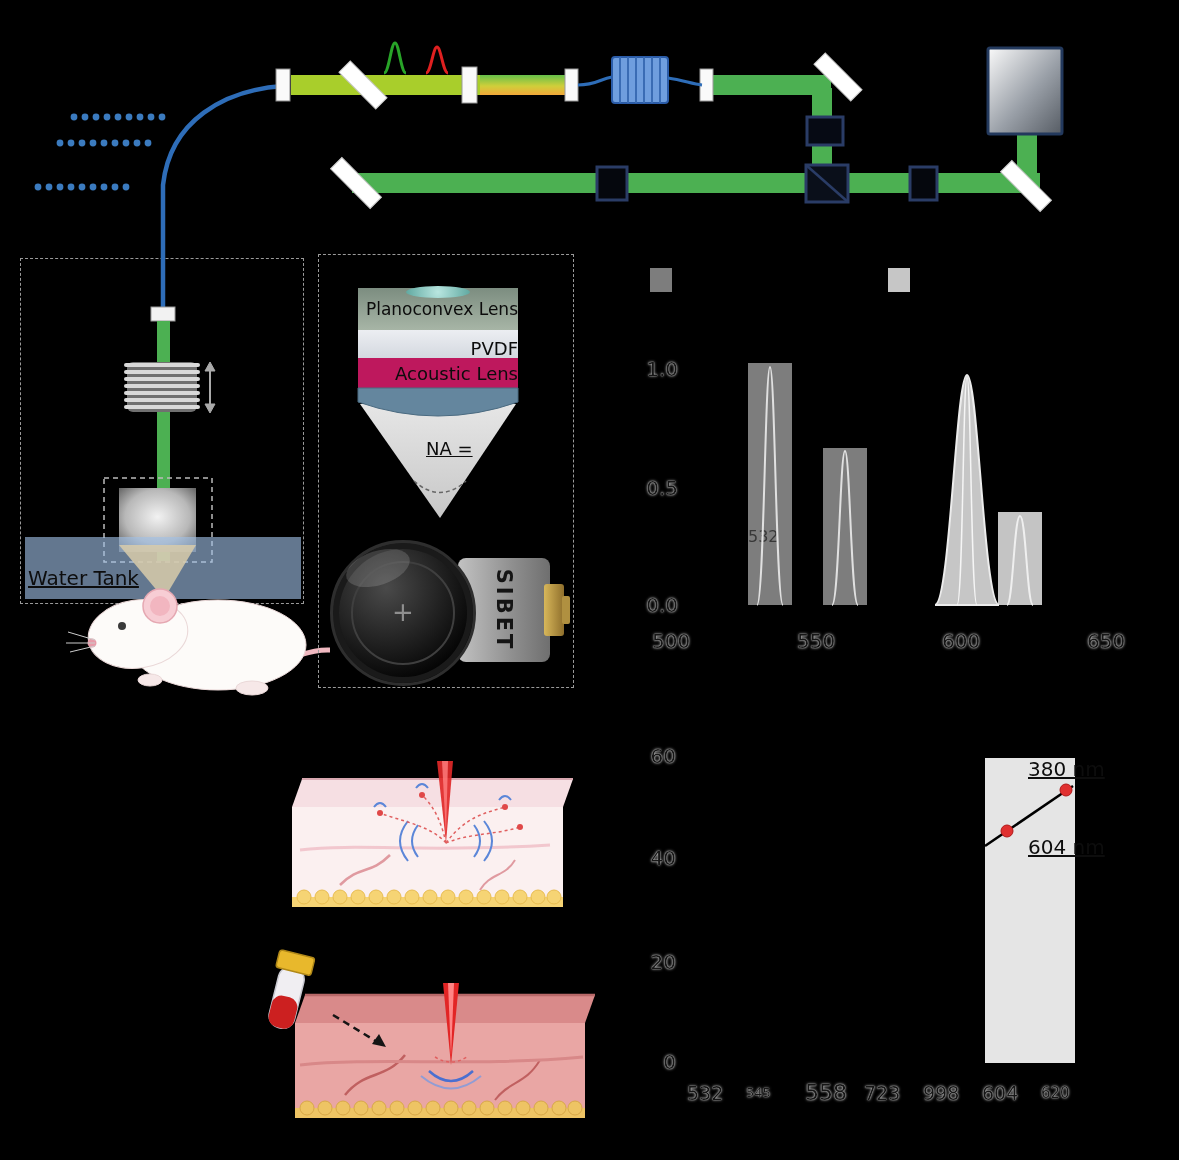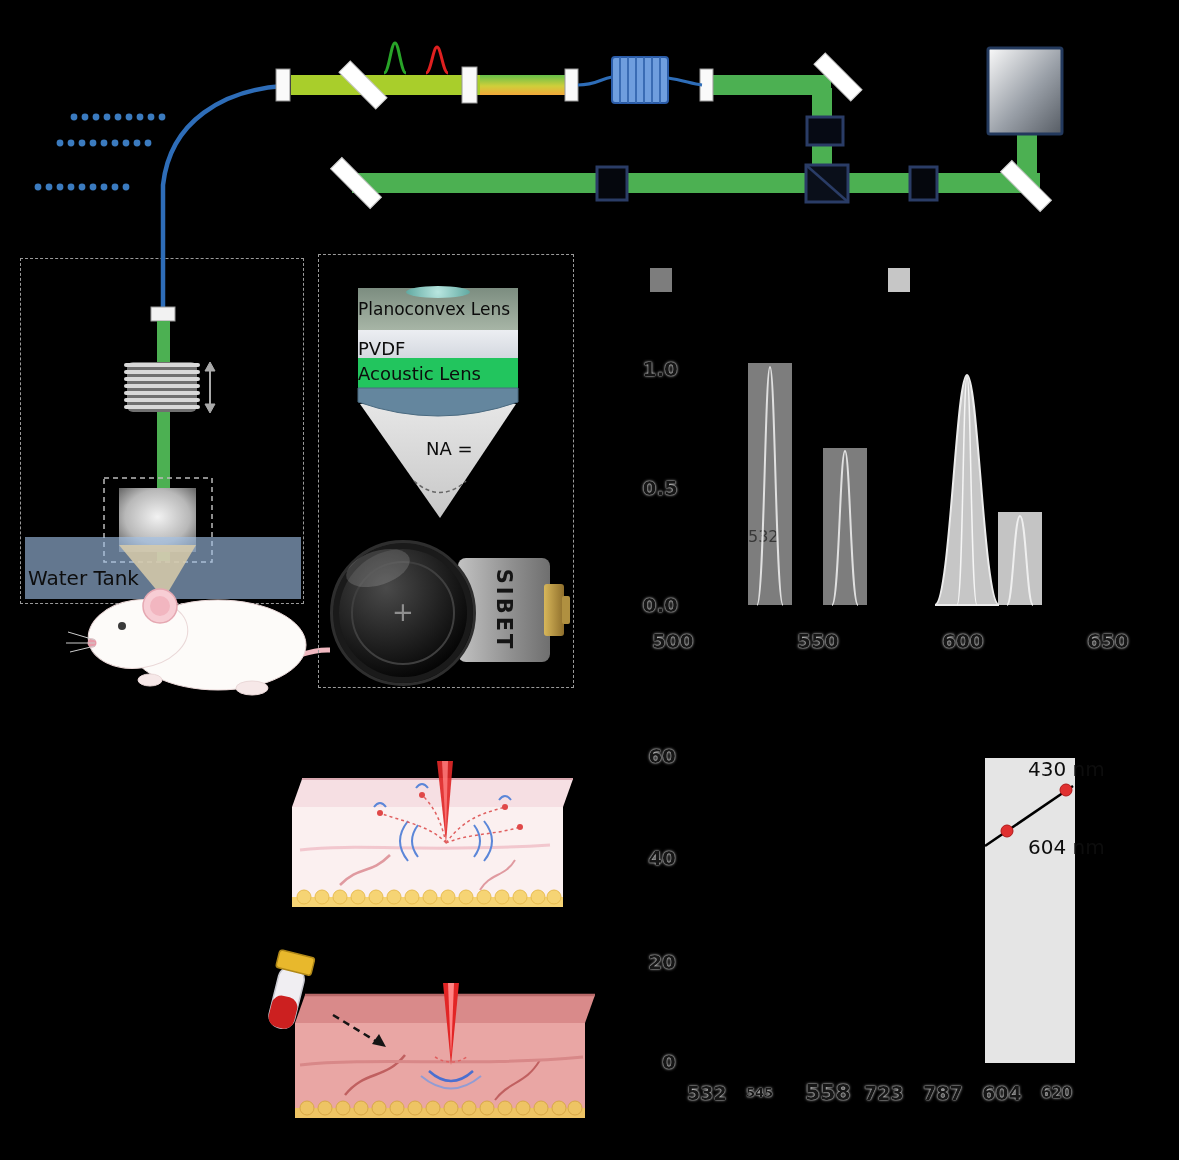--- a/index.html
+++ b/index.html
@@ -1,26 +1,26 @@
 <!DOCTYPE html>
 <html><head>
 <meta charset="utf-8">
 <style>
   html,body{margin:0;padding:0;background:#000;}
   #fig{position:relative;width:1179px;height:1160px;background:#000;overflow:hidden;
        font-family:"DejaVu Sans",sans-serif;}
   .abs{position:absolute;}
   .dashbox{position:absolute;border:1.6px dashed #9a9a9a;background:transparent;}
-  .ghost{position:absolute;font-weight:700;color:#161616;
+  .ghost{position:absolute;font-weight:400;color:#161616;
          text-shadow:0 0 3px rgba(255,255,255,.85),0 0 1px rgba(255,255,255,.95);
          font-size:20px;line-height:22px;}
   .right{text-align:right;}
   .center{text-align:left;}
-  .blacktext{position:absolute;color:#0d0d0d;}
-  .layer{position:absolute;left:358px;width:160px;display:flex;align-items:center;justify-content:flex-start;
+  .blacktext{position:absolute;color:#0d0d0d;text-decoration:underline;}
+  .layer{position:absolute;left:358px;width:160px;display:flex;align-items:center;justify-content:flex-end;
          color:#0c0c0c;font-size:17px;}
   .bar{position:absolute;}
   .legendsq{position:absolute;width:22px;height:24px;}
   #cam-cross{position:absolute;left:50%;top:50%;transform:translate(-50%,-54%);color:#8f8f8f;font-size:26px;}
 </style>
 </head>
 <body>
 
 <div id="fig">
 
@@ -168,21 +168,21 @@
 
   <div class="dashbox" style="left:318px;top:254px;width:254px;height:432px"></div>
 
   <div class="layer" style="top:288px;height:42px;background:linear-gradient(180deg,#7c8d80,#a7b5a6)">
     <div class="abs" style="left:48px;top:-2px;width:64px;height:12px;border-radius:50%;background:radial-gradient(circle,#b9e6e0,#5fa8a0)"></div>
     <span>Planoconvex Lens</span>
   </div>
   <div class="layer" style="top:330px;height:36px;background:linear-gradient(180deg,#eceef2,#cdd2da);font-size:18px">
     <span>PVDF</span>
   </div>
-  <div class="layer" style="top:358px;height:30px;background:#22c55e;font-size:18px">
+  <div class="layer" style="top:358px;height:30px;background:#be185d;font-size:18px">
     <span>Acoustic Lens</span>
   </div>
 
   <svg class="abs" style="left:352px;top:386px" width="176" height="140">
     <defs>
       <linearGradient id="coneGrad" x1="0" y1="0" x2="0" y2="1">
         <stop offset="0" stop-color="#e6e6e6"></stop>
           <stop offset="1" stop-color="#c7c7c7"></stop>
       </linearGradient>
     </defs>
@@ -339,25 +339,25 @@
     <span class="ghost right" style="left:0;top:112px;width:46px">40</span>
     <span class="ghost right" style="left:0;top:216px;width:46px">20</span>
     <span class="ghost right" style="left:0;top:316px;width:46px">0</span>
 
     <svg class="abs" style="left:0;top:0" width="549" height="380">
       <path d="M355,111 L443,51" stroke="#000" stroke-width="2.5" fill="none"></path>
       <circle cx="377" cy="96" r="6" fill="#e03030" stroke="#b01818"></circle>
       <circle cx="436" cy="55" r="6" fill="#e03030" stroke="#b01818"></circle>
     </svg>
 
-    <span class="blacktext" style="left:398px;top:22px;font-size:20px">430 nm</span>
+    <span class="blacktext" style="left:398px;top:22px;font-size:20px">380 nm</span>
     <span class="blacktext" style="left:398px;top:100px;font-size:20px">604 nm</span>
 
     <span class="ghost center" style="left:57px;top:347px;width:50px;font-size:19px">532</span>
     <span class="ghost center" style="left:116px;top:347px;width:50px;font-size:13px">545</span>
     <span class="ghost center" style="left:175px;top:347px;width:50px;font-size:22px">558</span>
     <span class="ghost center" style="left:234px;top:347px;width:50px;font-size:19px">723</span>
-    <span class="ghost center" style="left:293px;top:347px;width:50px;font-size:19px">787</span>
+    <span class="ghost center" style="left:293px;top:347px;width:50px;font-size:19px">998</span>
     <span class="ghost center" style="left:352px;top:347px;width:50px;font-size:19px">604</span>
     <span class="ghost center" style="left:411px;top:347px;width:50px;font-size:15px">620</span>
   </div>
 
 </div>
 
 </body></html>

